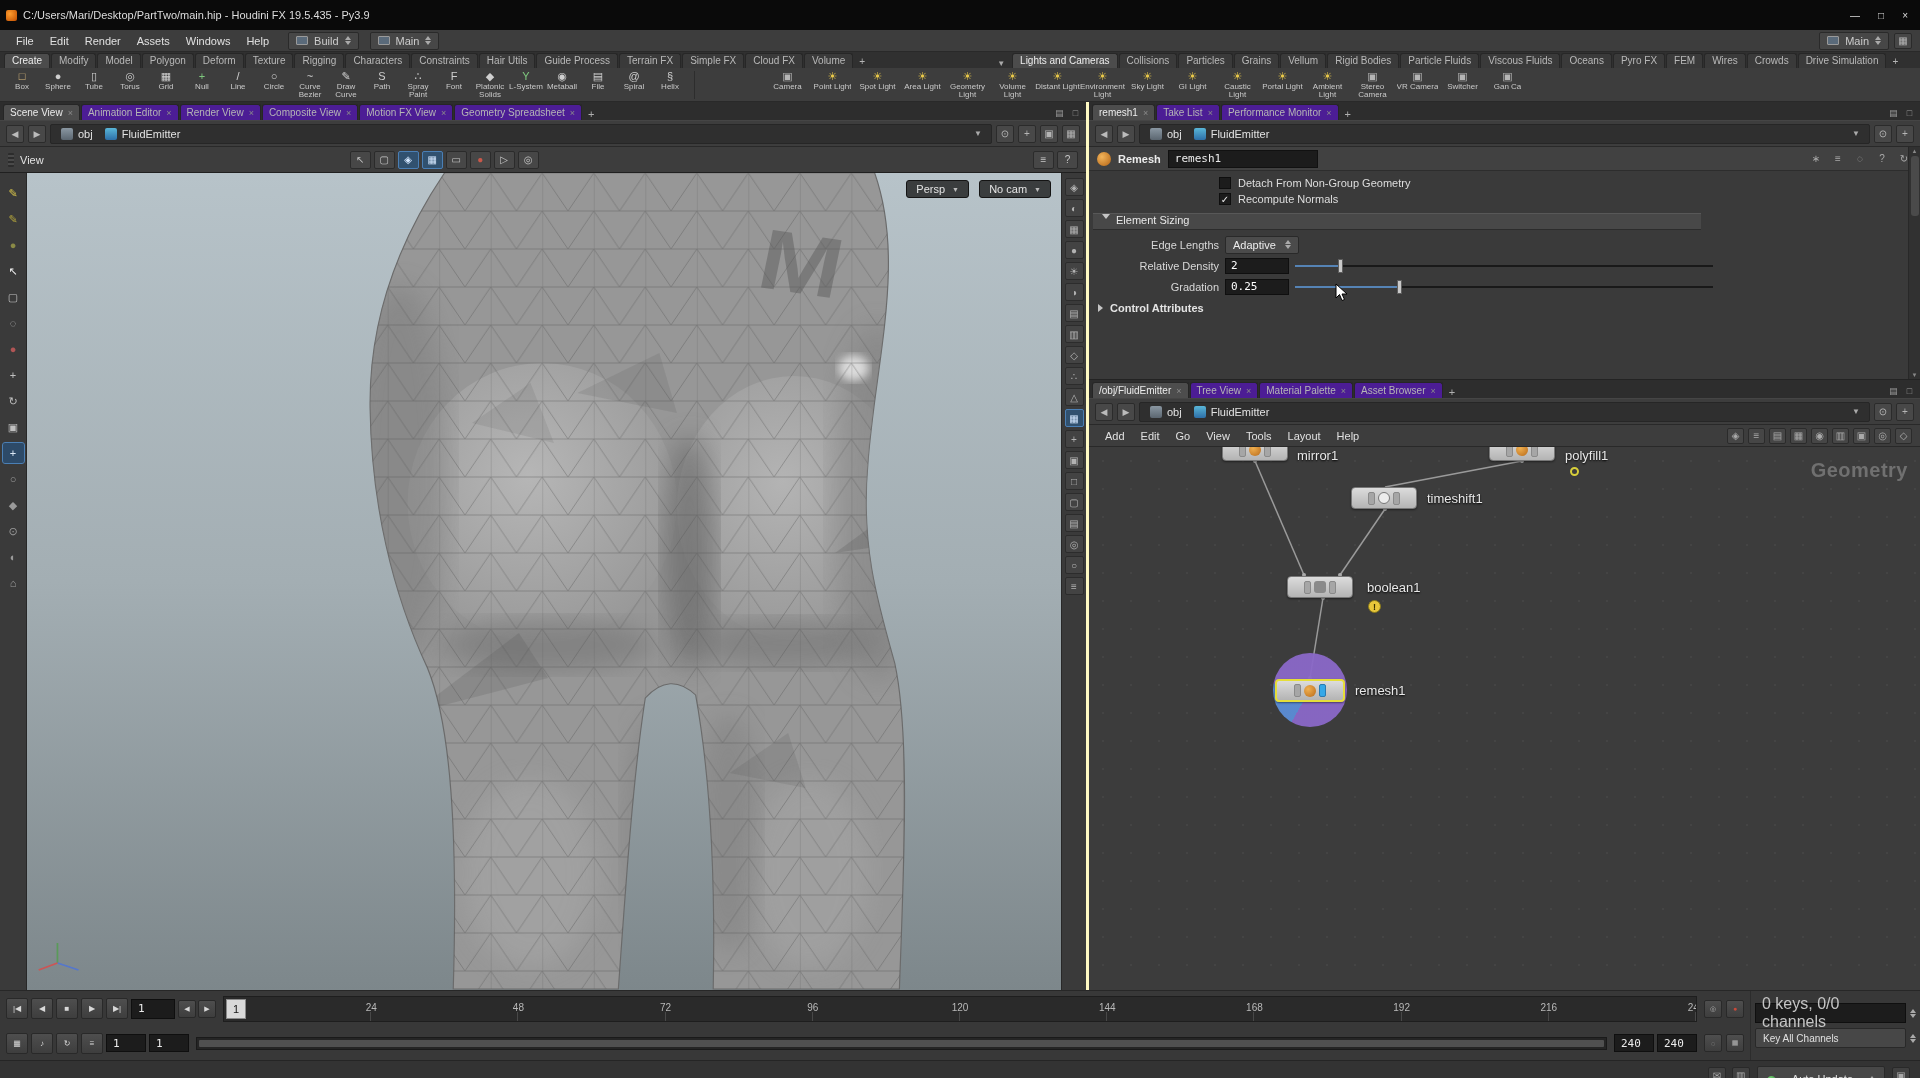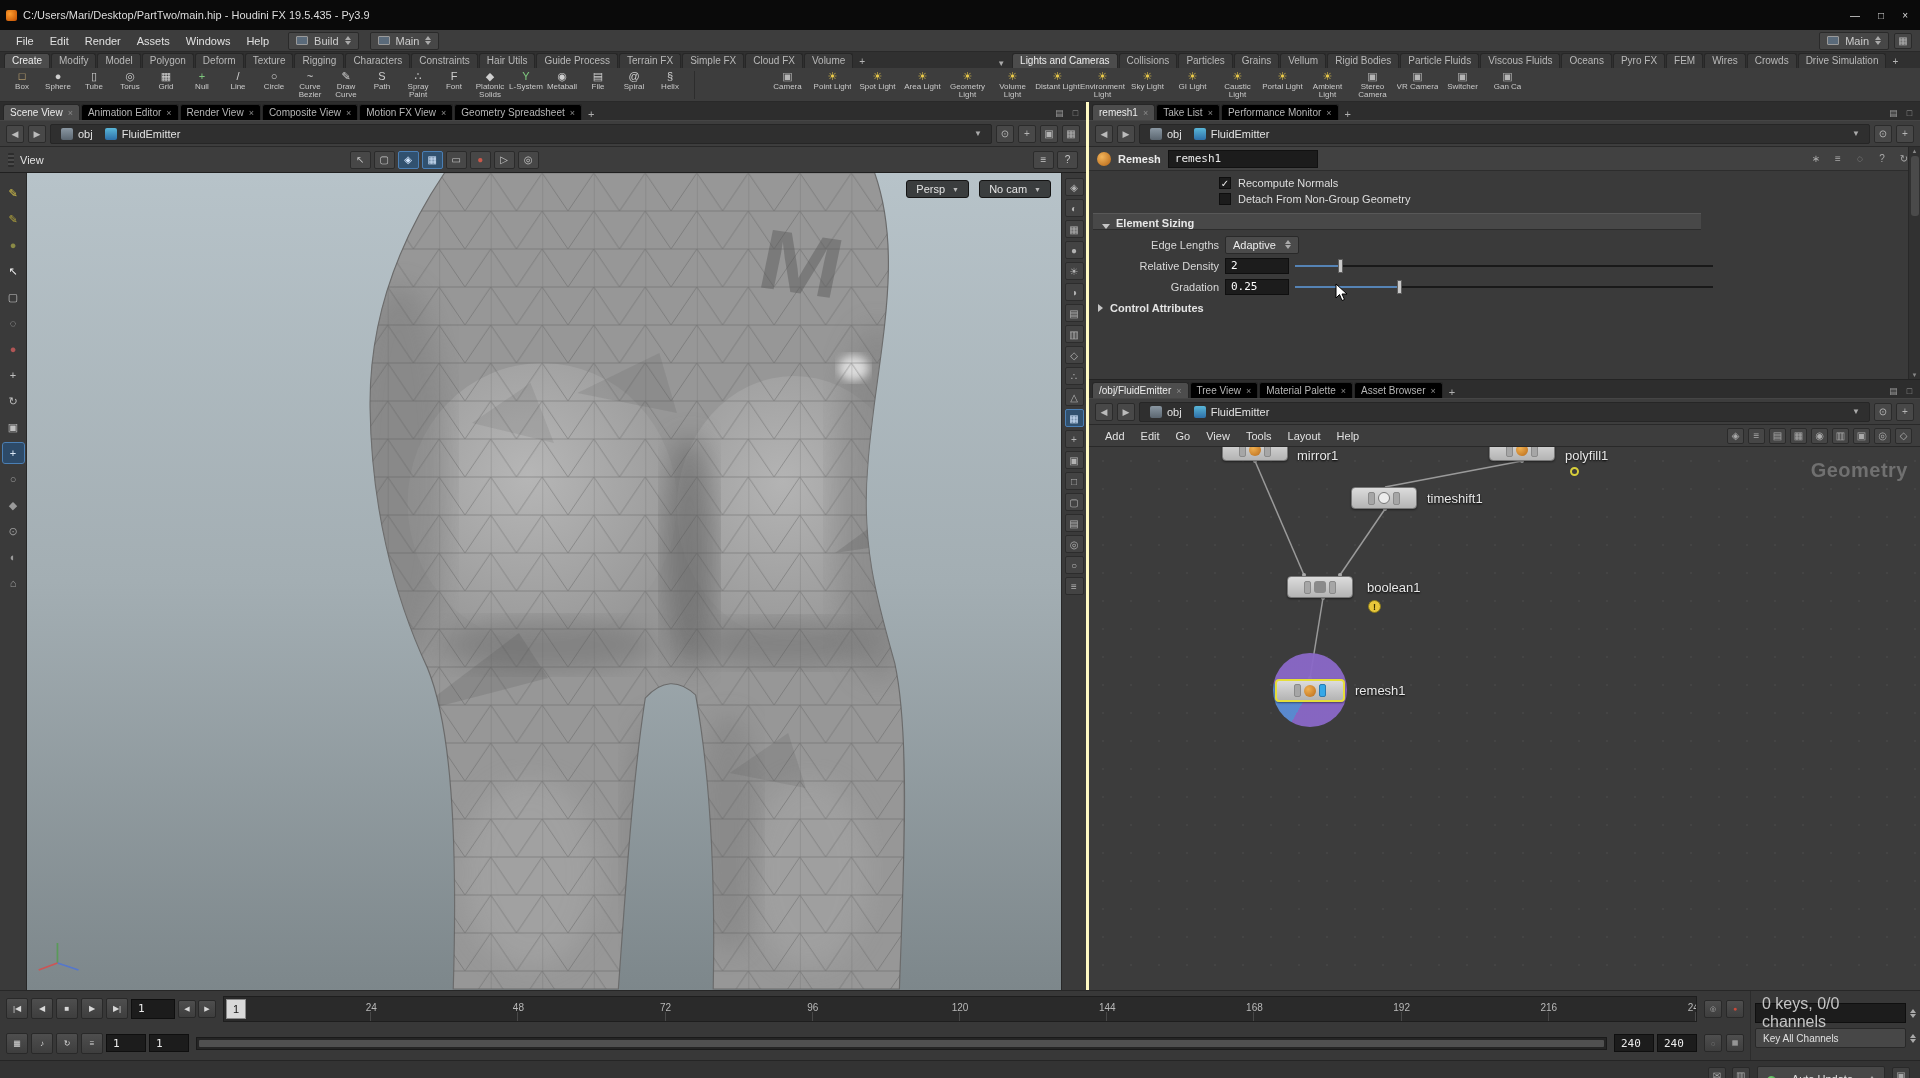--- a/index.html
+++ b/index.html
@@ -41,21 +41,21 @@
 .tool{width:36px;display:flex;flex-direction:column;align-items:center}
 .shelf-right .tool{width:45px}
 .ticon{height:14px;font-size:11px;line-height:14px}
 .tlabel{font-size:8px;line-height:8px;height:17px;overflow:hidden;text-align:center;color:#c9c9c9}
 
 
 .main{display:flex;height:888px}
 .left-col{flex:1;display:flex;flex-direction:column;min-width:0}
 .right-col{width:834px;display:flex;flex-direction:column;border-left:3px solid #fef9c3;background:#3a3a3a}
 .tabrow{height:18px;background:#2d2d2d;display:flex;align-items:flex-end;padding:0 3px;gap:1px}
-.ptab{display:flex;align-items:center;gap:5px;font-size:10px;line-height:12px;background:#000000;color:#b5b5b5;padding:1px 6px;border:1px solid #262626;border-bottom:none;border-radius:3px 3px 0 0;height:16px;white-space:nowrap}
+.ptab{display:flex;align-items:center;gap:5px;font-size:10px;line-height:12px;background:#4c1d95;color:#b5b5b5;padding:1px 6px;border:1px solid #262626;border-bottom:none;border-radius:3px 3px 0 0;height:16px;white-space:nowrap}
 .ptab.active{background:#4d4d4d;color:#ececec}
 .ptab-x{font-size:9px;color:#8a8a8a}
 .tab-add{padding:0 5px;color:#b0b0b0;font-size:11px}
 .tr-spacer{flex:1}
 .tr-icon{width:15px;height:14px;display:flex;align-items:center;justify-content:center;color:#9a9a9a;font-size:9px}
 
 .pathbar{height:27px;background:#3d3d3d;display:flex;align-items:center;gap:4px;padding:0 6px;border-top:1px solid #454545;border-bottom:1px solid #292929}
 .nav-arrow{width:18px;height:18px;background:#484848;border:1px solid #2b2b2b;border-radius:2px;text-align:center;line-height:16px;color:#bbb;font-size:9px}
 .crumbbar{flex:1;display:flex;align-items:center;gap:2px;background:#2f2f2f;border:1px solid #262626;height:20px;border-radius:2px;padding:0 5px}
 .crumb{display:flex;align-items:flex-end;gap:5px;padding:1px 5px;color:#e2e2e2}
@@ -94,21 +94,21 @@
 .param-header{height:24px;display:flex;align-items:center;gap:7px;padding:0 8px;background:#414141;border-bottom:1px solid #2d2d2d}
 .node-type-icon{width:14px;height:14px;border-radius:50%;background:radial-gradient(circle at 35% 35%,#f2b45a,#b36314)}
 .node-type-label{font-weight:bold;color:#ececec}
 .name-input{background:#1c1c1c;border:1px solid #111;color:#ececec;font-family:"DejaVu Sans Mono",monospace;font-size:11px;padding:0 6px;width:150px;height:18px;display:flex;align-items:center}
 .ph-icons{margin-left:auto;display:flex;gap:6px}
 .ph-icon{width:16px;height:16px;display:flex;align-items:center;justify-content:center;color:#aaa;font-size:10px}
 .ptoggles{padding:6px 0 5px 130px;display:flex;flex-direction:column;gap:4px}
 .cbrow{display:flex;align-items:center;gap:7px;color:#dedede}
 .cb{width:12px;height:12px;background:#1c1c1c;border:1px solid #0e0e0e;display:flex;align-items:center;justify-content:center;font-size:10px;color:#ececec}
 .cb.checked::after{content:"✓"}
-.section-bar{height:17px;width:608px;margin:3px 0 4px 4px;background:#484848;border-top:1px solid #585858;border-bottom:1px solid #2c2c2c;display:flex;align-items:flex-end;gap:6px;padding:0 9px;font-weight:bold;color:#e8e8e8}
+.section-bar{height:17px;width:608px;margin:3px 0 4px 4px;background:#484848;border-top:1px solid #585858;border-bottom:1px solid #2c2c2c;display:flex;align-items:flex-start;gap:6px;padding:0 9px;font-weight:normal;color:#e8e8e8}
 .section-bar::before{content:"";border-left:4px solid transparent;border-right:4px solid transparent;border-top:5px solid #c5c5c5}
 .prow{display:flex;align-items:center;height:21px;gap:6px;padding-left:4px}
 .enable{width:16px;text-align:center;color:#e6e6e6;font-size:11px}
 .enable::after{content:"✓";visibility:hidden}
 .enable.checked::after{visibility:visible}
 .plabel{width:104px;text-align:right;color:#d8d8d8;white-space:nowrap}
 .pfield{width:64px;height:16px;background:#1c1c1c;border:1px solid #0f0f0f;color:#fff;font-family:"DejaVu Sans Mono",monospace;font-size:11px;display:flex;align-items:center;padding:0 5px}
 .pslider{flex:0 0 418px;position:relative;height:16px}
 .pslider .track{position:absolute;left:0;right:0;top:7px;height:2px;background:#191919}
 .pslider .fill{position:absolute;left:0;top:7px;height:2px;background:#5583b5}
@@ -593,26 +593,26 @@
             <span class="ph-icon">∗</span>
             <span class="ph-icon">≡</span>
             <span class="ph-icon">◌</span>
             <span class="ph-icon">?</span>
             <span class="ph-icon">↻</span>
           </span>
       </div>
       <div class="ptoggles">
 
       <span class="cbrow">
+          <span class="cb"></span>
+          <span>Detach From Non-Group Geometry</span>
+        </span>
+          <span class="cbrow">
           <span class="cb checked"></span>
           <span>Recompute Normals</span>
-        </span>
-          <span class="cbrow">
-          <span class="cb"></span>
-          <span>Detach From Non-Group Geometry</span>
         </span>
         </div>
       <div class="section-bar">
           <span>Element Sizing</span>
         </div>
       <div class="prow">
         <span class="enable"></span>
         <span class="plabel">Edge Lengths</span>
         <span class="hdropdown">
           <span>Adaptive</span>

